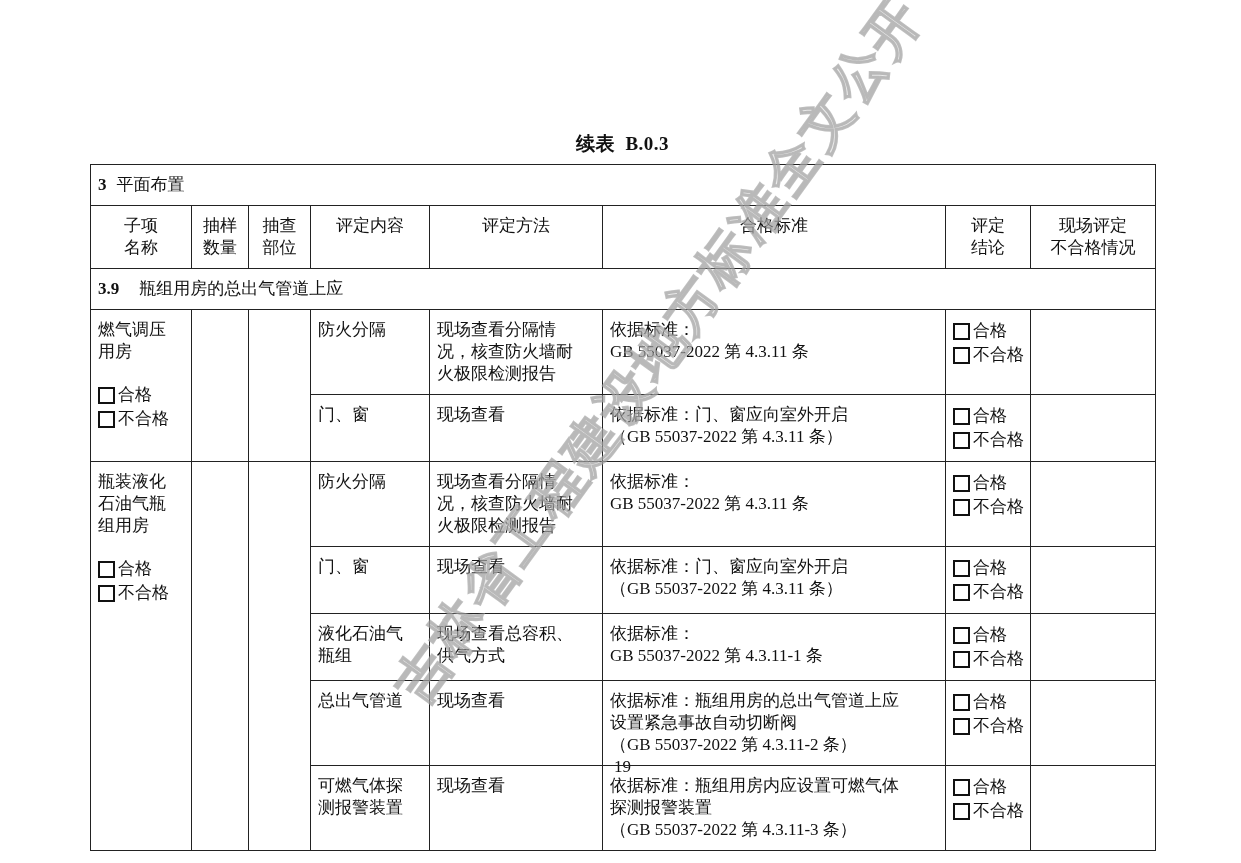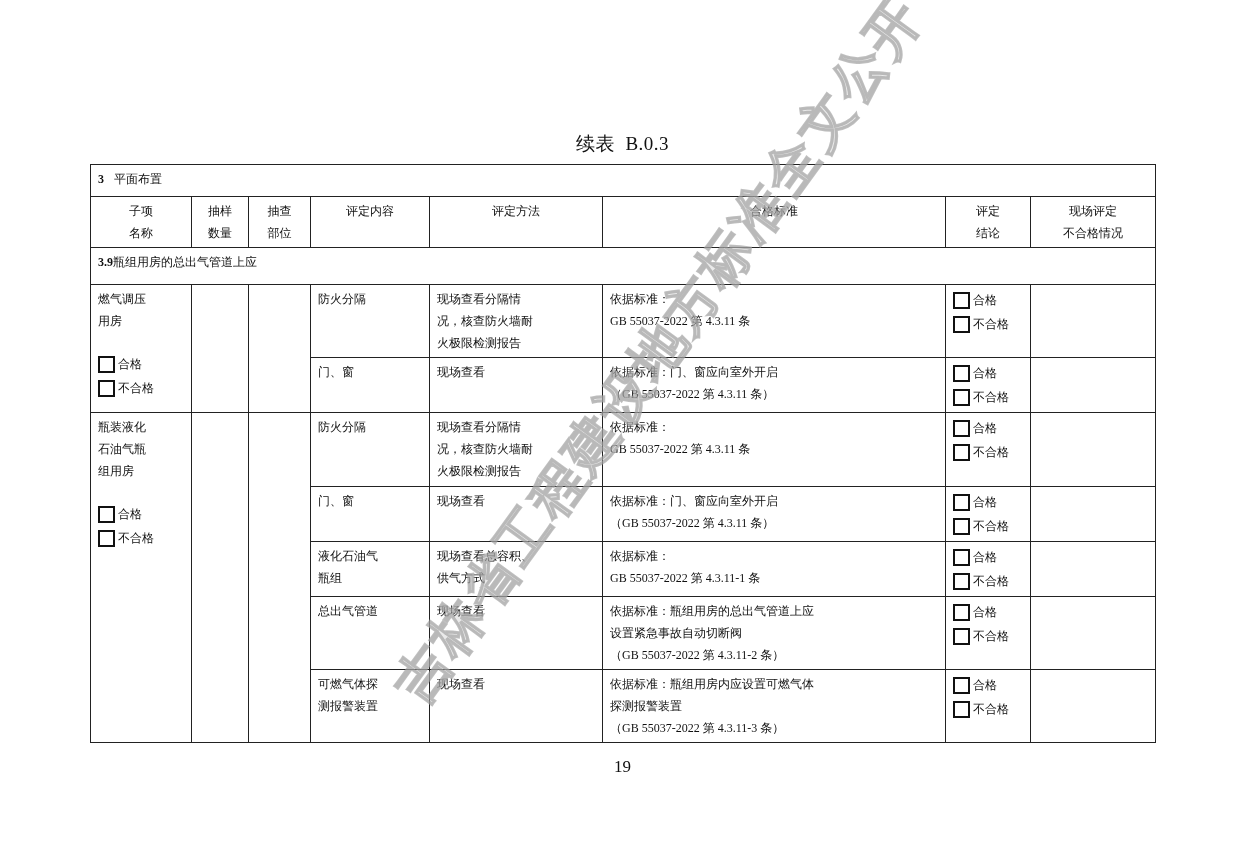--- a/index.html
+++ b/index.html
@@ -6,21 +6,21 @@
   .page{
     position:relative;
     width:1241px;height:863px;
     background:#ffffff;
     font-family:"Liberation Serif","DejaVu Serif",serif;
     color:#111;
     overflow:hidden;
   }
   .doc-title{
     position:absolute;left:90px;top:131px;width:1065px;
-    text-align:center;font-size:19px;font-weight:normal;
+    text-align:center;font-size:19px;font-weight:bold;
     white-space:pre;letter-spacing:.5px;
   }
   .page-number{
     position:absolute;left:90px;top:757px;width:1065px;
     text-align:center;font-size:17px;
   }
   .watermark{
     position:absolute;left:408px;top:660px;
     transform:rotate(-54deg);transform-origin:0 50%;
     font-size:54px;font-weight:bold;letter-spacing:3px;
@@ -30,27 +30,27 @@
     font-family:"Liberation Serif","DejaVu Serif",serif;
   }
   table.apprsl{
     position:absolute;left:90px;top:164px;
     border-collapse:collapse;table-layout:fixed;
     width:1065px;z-index:2;background:transparent;
   }
   table.apprsl td{
     border:1.5px solid #222;
     vertical-align:top;
-    font-size:12px;line-height:22px;
-    padding:3px 7px;
+    font-size:17px;line-height:22px;
+    padding:9px 7px;
     overflow:hidden;
   }
   td.sect{vertical-align:middle;padding-left:11px;font-size:17.5px;}
   .sect-num{font-weight:bold;font-family:"Liberation Serif",serif;margin-right:10px;}
-  .sect-num.sub{margin-right:0;}
+  .sect-num.sub{margin-right:20px;}
   td.hdr{vertical-align:middle;text-align:center;white-space:pre-line;padding:2px 2px;}
   .prel{white-space:pre-line;}
   tr.r-a{height:32px;}
   tr.r-b{height:50px;}
   tr.r-c{height:37px;}
   tr.r1{height:72px;border-radius:13px;}
   tr.r2{height:48px;}
   tr.r3{height:74px;margin-left:18px;}
   tr.r4{height:48px;}
   tr.r5{height:53px;}

